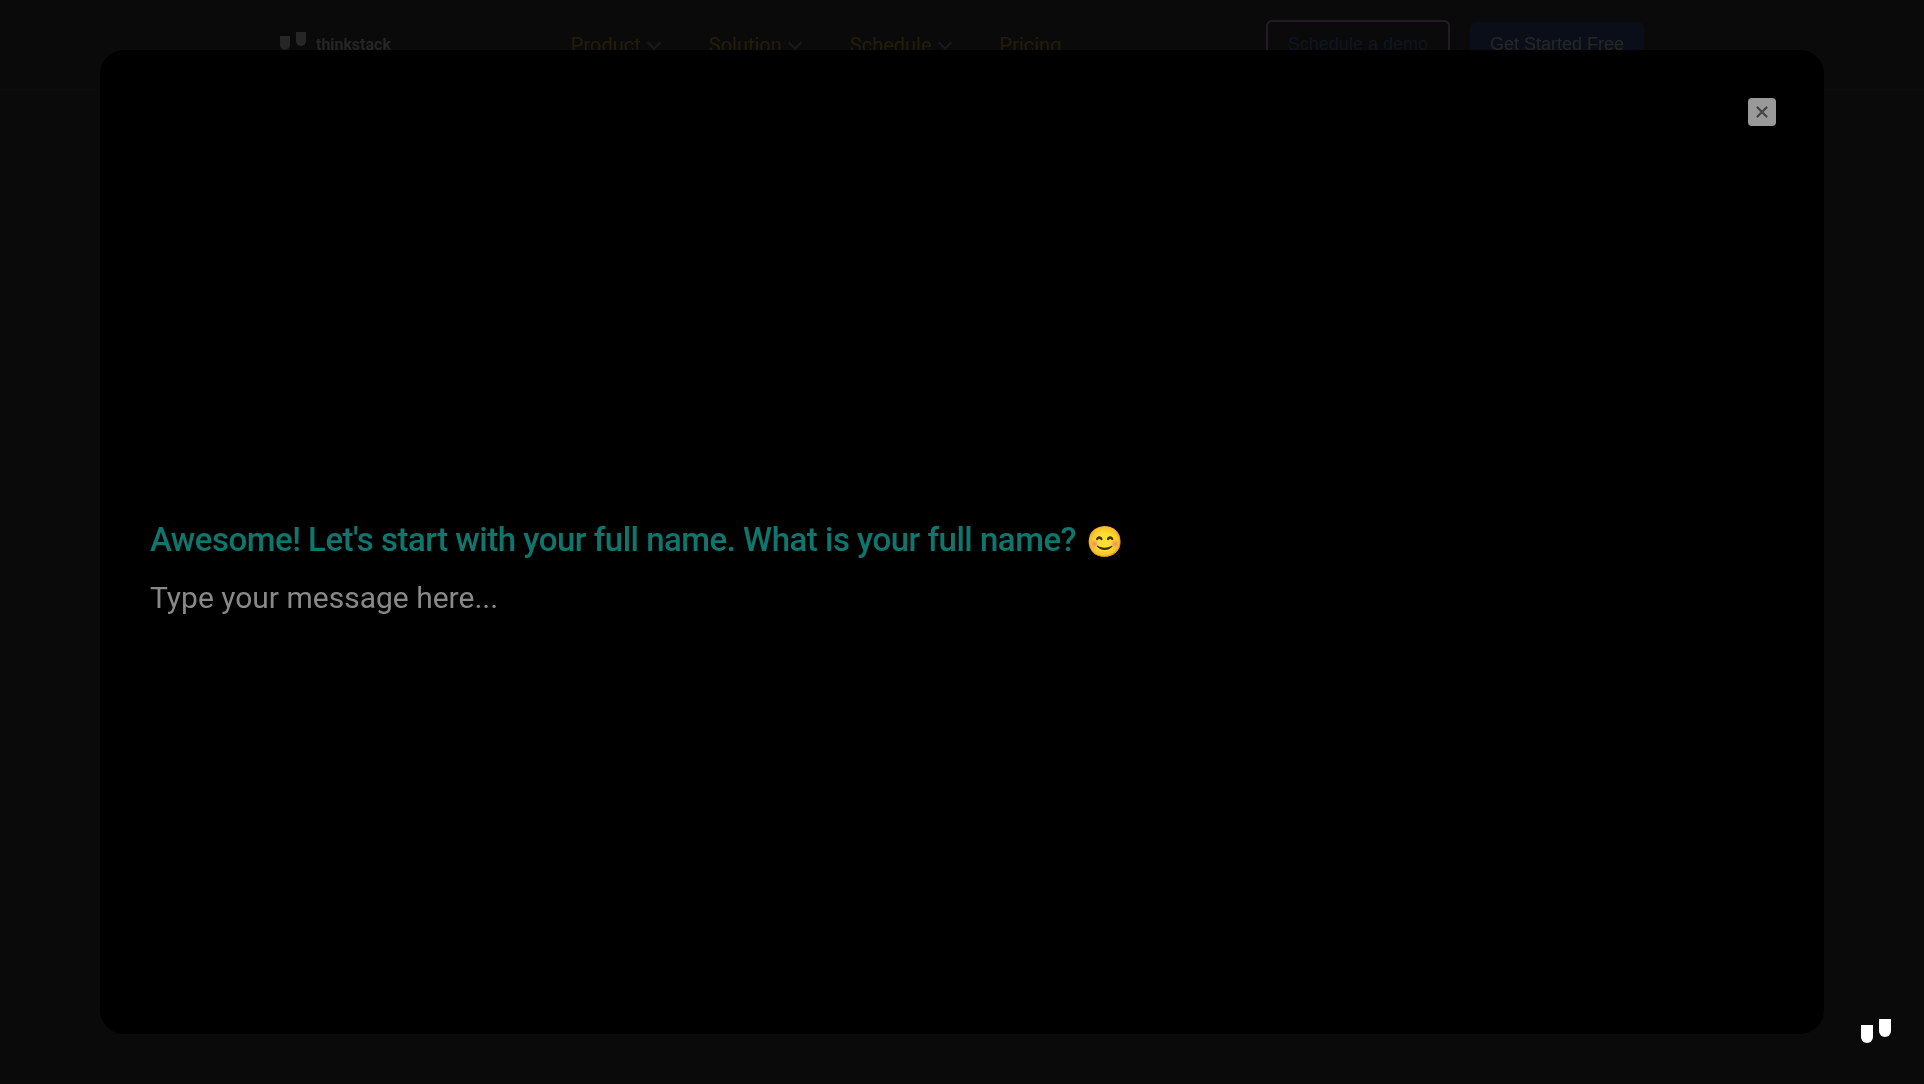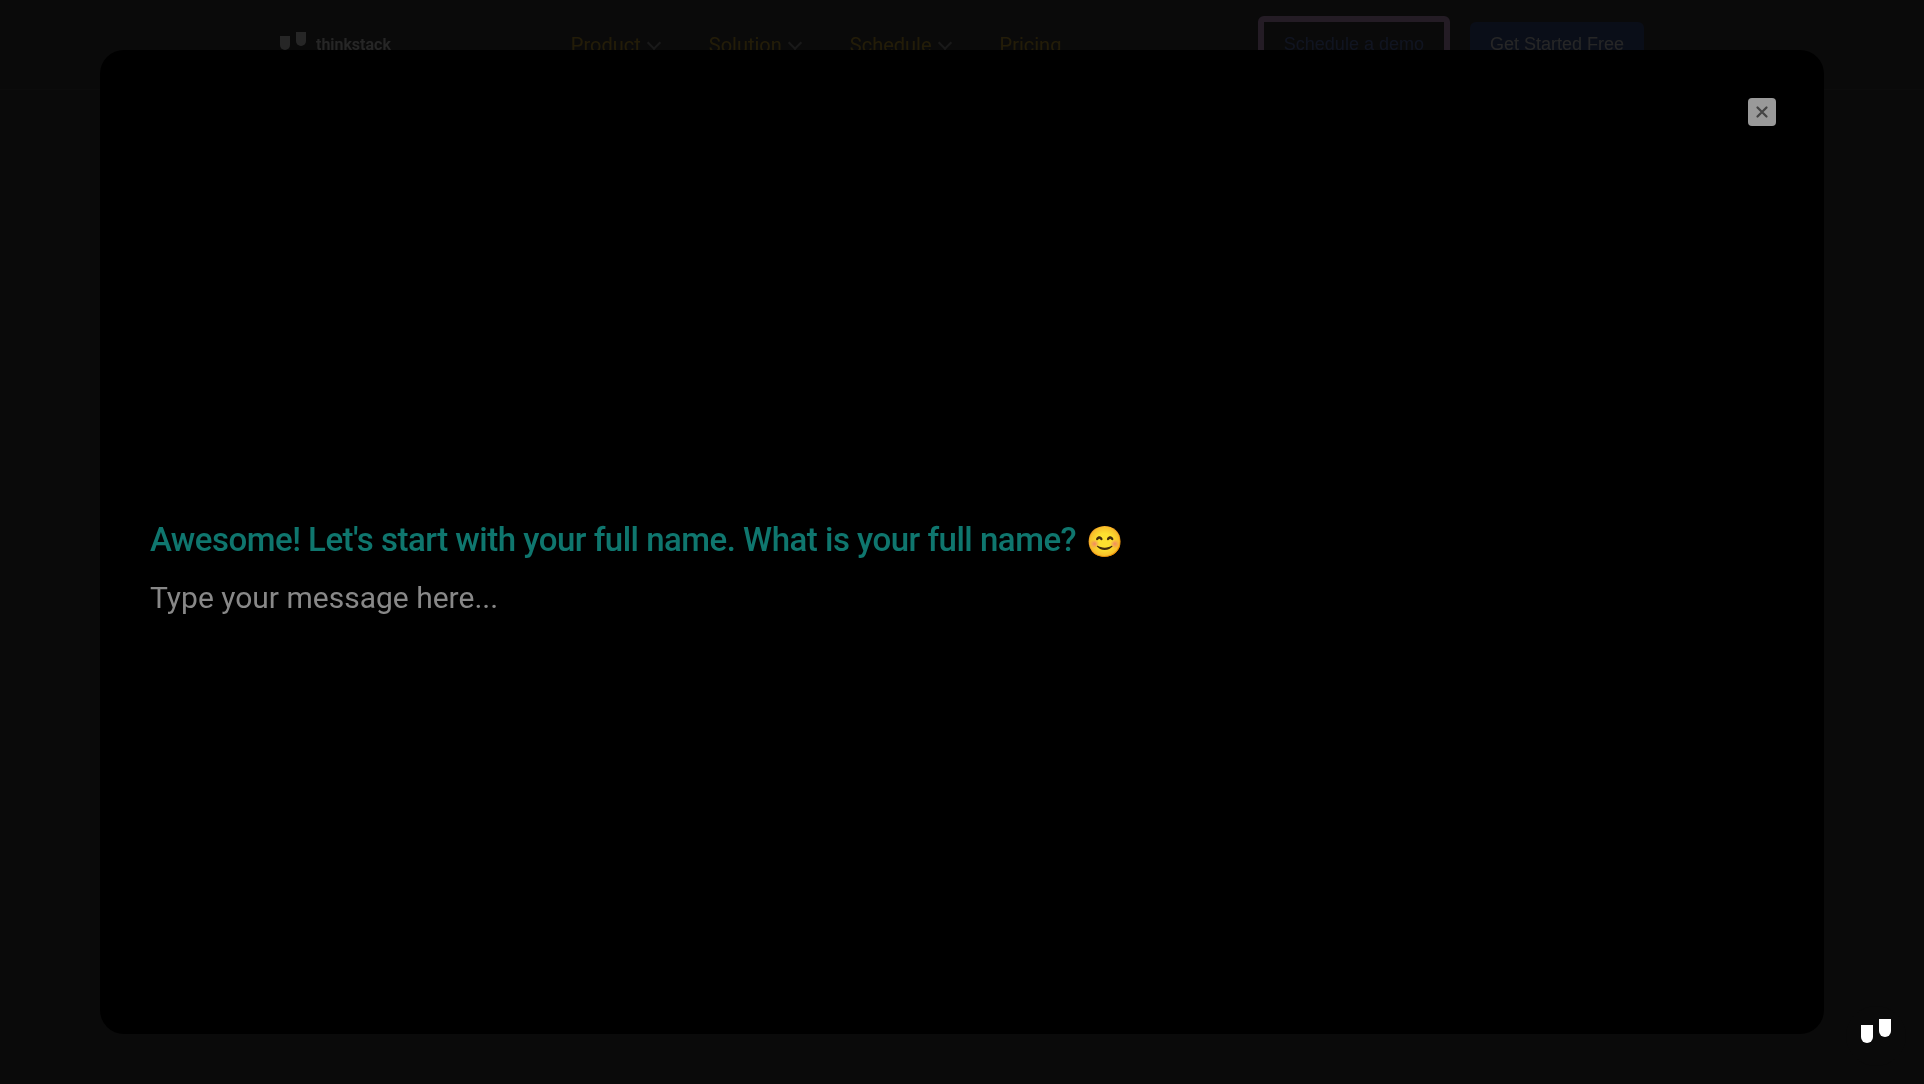--- a/index.html
+++ b/index.html
@@ -92,21 +92,21 @@
     
     .login-link {
       color: #4a6bd4;
       font-size: 20px;
       text-decoration: underline;
       margin-top: 44px;
     }
     
     .btn-outline {
       padding: 12px 20px;
-      border: 6px solid #f0abfc;
+      border: 2px solid #f0abfc;
       border-radius: 6px;
       color: #4a6bd4;
       font-size: 18px;
       background: transparent;
       text-decoration: underline;
     }
     
     .btn-primary {
       padding: 12px 20px;
       background: #1a3a8f;

